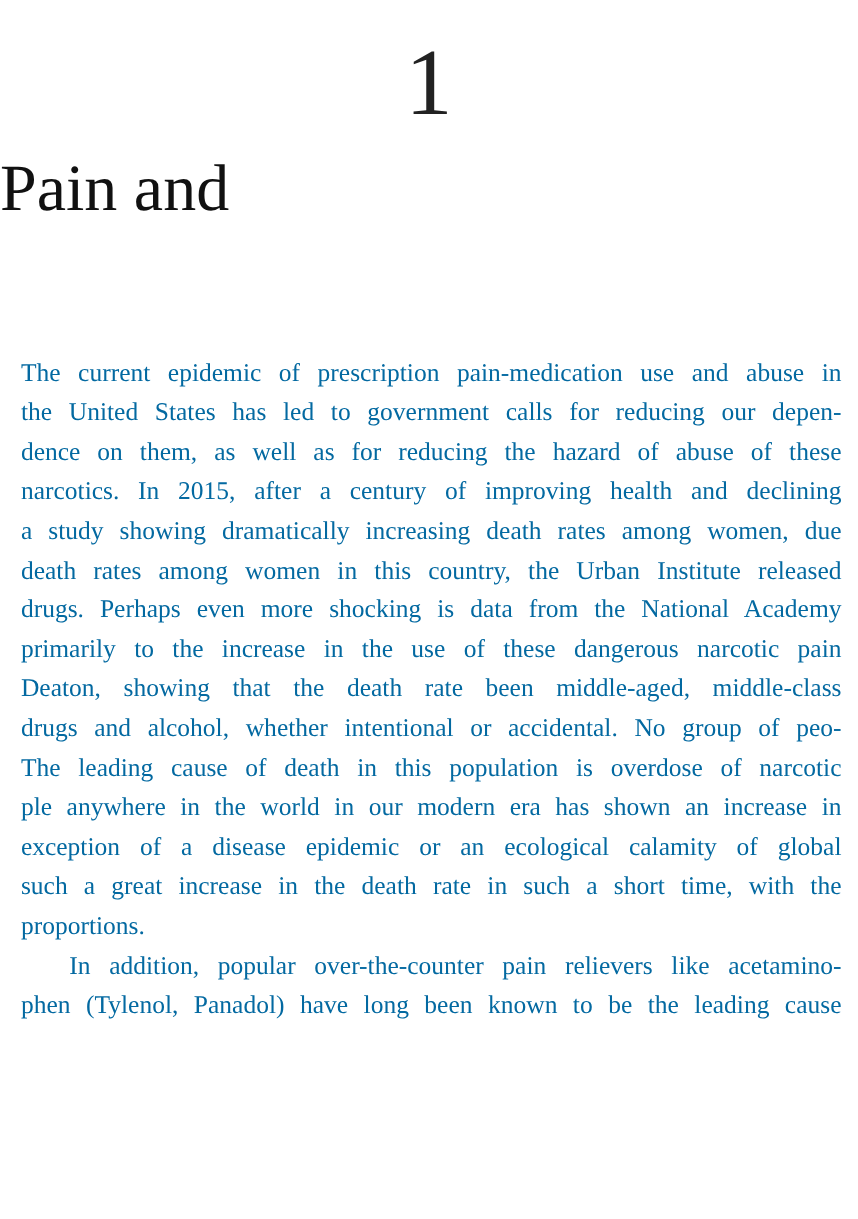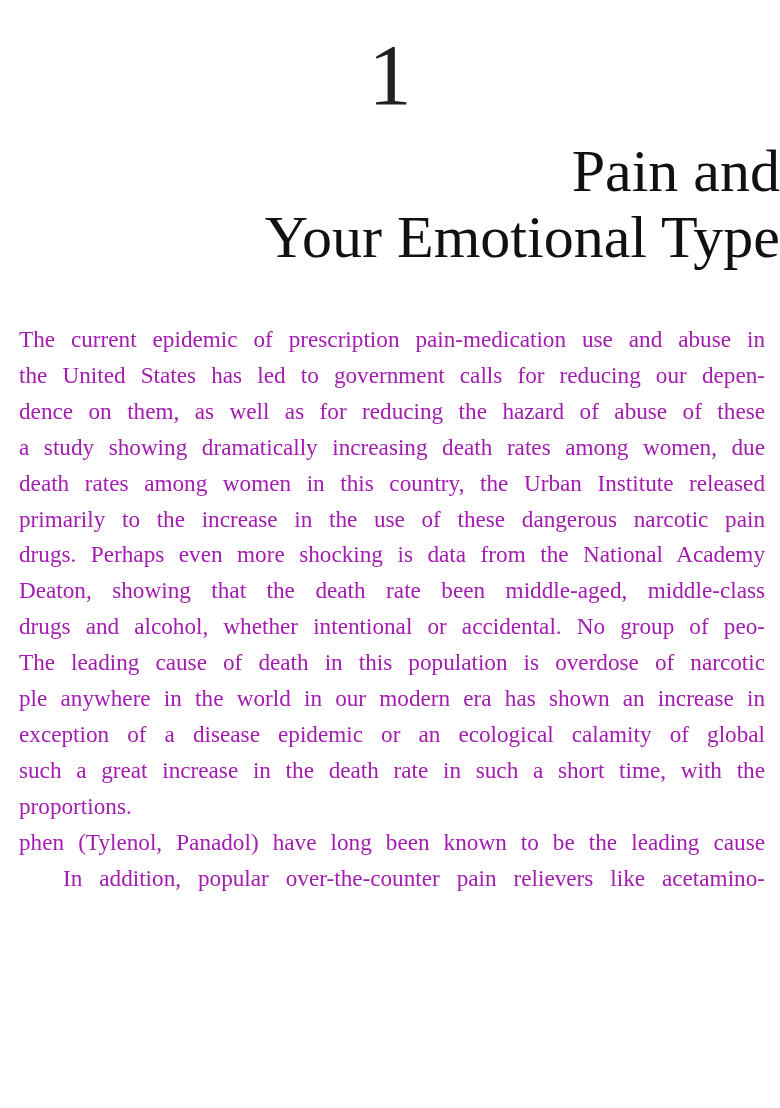--- a/index.html
+++ b/index.html
@@ -4,60 +4,60 @@
 <style>
   html, body { margin: 0; padding: 0; background: #ffffff; }
   body { width: 780px; height: 1108px; position: relative; overflow: hidden; color: #1a1a1a; }
   .chapter-number {
     position: absolute; left: 0; width: 780px; top: 30px;
     text-align: center; font-family: "Liberation Serif", serif;
     font-size: 86px; line-height: 90px; color: #222;
   }
   .chapter-title {
     position: absolute; left: 0; width: 780px; top: 138px;
-    text-align: right; font-family: "Liberation Serif", serif;
+    text-align: left; font-family: "Liberation Serif", serif;
     font-size: 60px; line-height: 66px; color: #111;
     margin: 0; font-weight: normal;
   }
   .chapter-title span { display: block; }
   .body-text {
     position: absolute; left: 19px; width: 746px; top: 322px;
     font-family: "Liberation Serif", serif;
-    font-size: 23.2px; line-height: 35.9px; color: #a21caf;
+    font-size: 23.2px; line-height: 35.9px; color: #0369a1;
   }
   .para { margin: 0; text-align: justify; text-align-last: justify; }
   .line { display: block; white-space: nowrap; text-align: justify; text-align-last: justify; }
   .line.last { text-align-last: left; }
   .line.indent { padding-left: 44px; }
   sup { font-size: 12px; vertical-align: 10px; line-height: 0; }
 </style>
 </head>
 <body>
 
 <div class="chapter-number">1</div>
 
 <h1 class="chapter-title">
   <span>Pain and</span>
-  <span>Your Emotional Type</span>
 </h1>
 
 <div class="body-text">
   <div class="para">
     <span class="line">The current epidemic of prescription pain-medication use and abuse in</span>
     <span class="line">the United States has led to government calls for reducing our depen-</span>
     <span class="line">dence on them, as well as for reducing the hazard of abuse of these</span>
+    <span class="line">narcotics. In 2015, after a century of improving health and declining</span>
     <span class="line">a study showing dramatically increasing death rates among women, due</span>
     <span class="line">death rates among women in this country, the Urban Institute released</span>
+    <span class="line">drugs. Perhaps even more shocking is data from the National Academy</span>
     <span class="line">primarily to the increase in the use of these dangerous narcotic pain</span>
-    <span class="line">drugs. Perhaps even more shocking is data from the National Academy</span>
     <span class="line">Deaton, showing that the death rate been middle-aged, middle-class</span>
     <span class="line">drugs and alcohol, whether intentional or accidental. No group of peo-</span>
     <span class="line">The leading cause of death in this population is overdose of narcotic</span>
     <span class="line">ple anywhere in the world in our modern era has shown an increase in</span>
     <span class="line">exception of a disease epidemic or an ecological calamity of global</span>
     <span class="line">such a great increase in the death rate in such a short time, with the</span>
     <span class="line last">proportions.</span>
   </div>
   <div class="para">
+    <span class="line indent">In addition, popular over-the-counter pain relievers like acetamino-</span>
     <span class="line">phen (Tylenol, Panadol) have long been known to be the leading cause</span>
-    <span class="line indent">In addition, popular over-the-counter pain relievers like acetamino-</span>
   </div>
 </div>
 
 </body></html>

